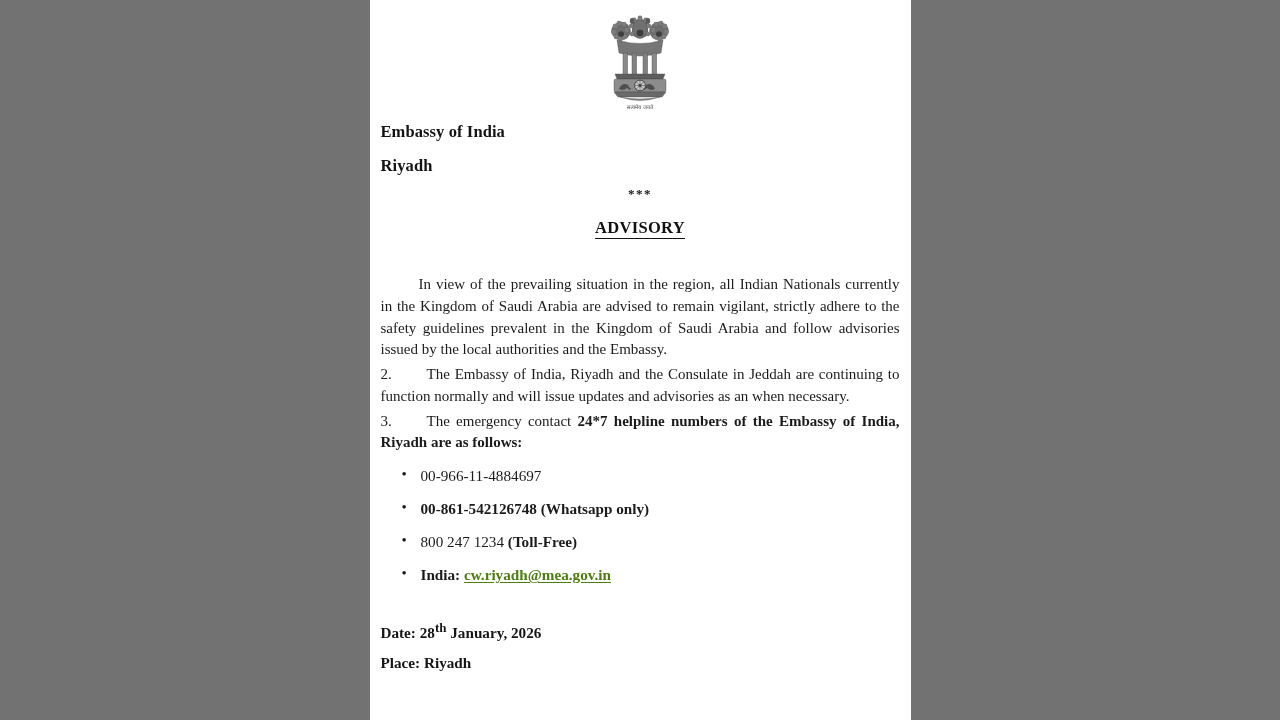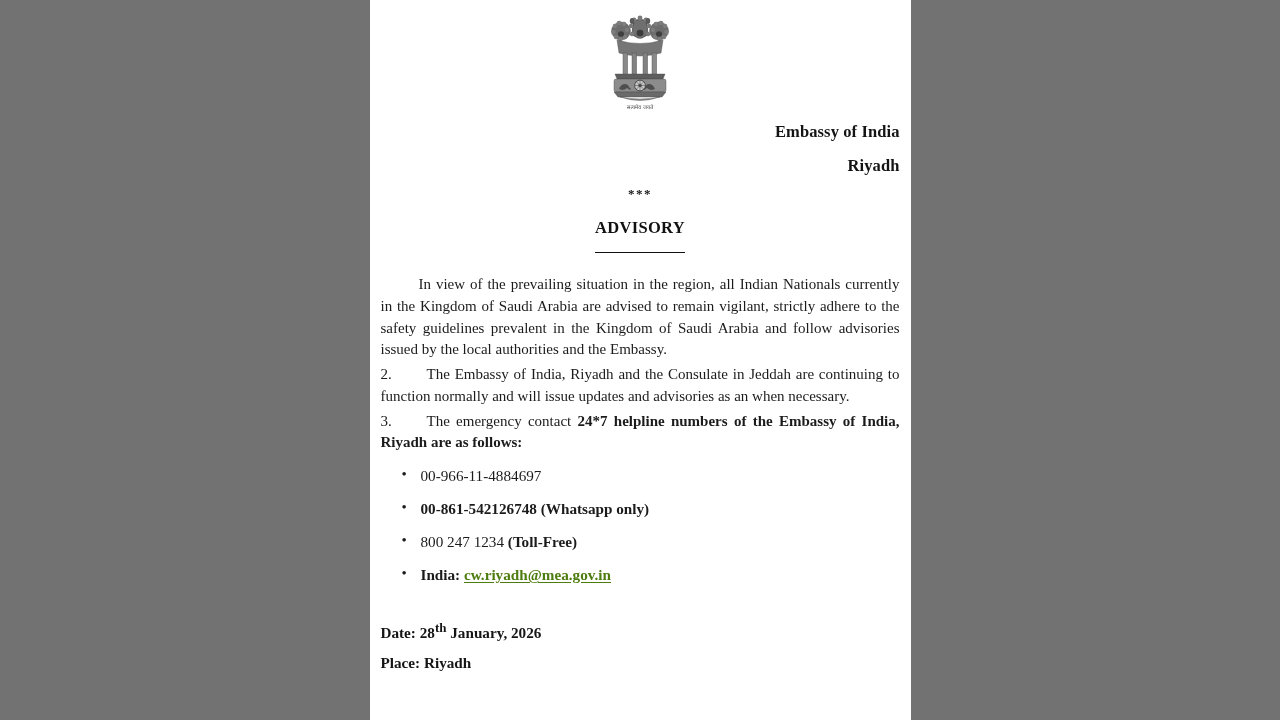--- a/index.html
+++ b/index.html
@@ -39,21 +39,21 @@
     padding-top: 9px;
   }
   .emblem {
     width: 66px;
     height: 104px;
     display: block;
   }
 
   
   .hdr-line {
-    text-align: right;
+    text-align: left;
     font-weight: bold;
     color: #141414;
     letter-spacing: 0.1px;
   }
   .hdr-embassy {
     font-size: 16.5px;
     margin-top: 10px;
     line-height: 1.1;
   }
   .hdr-city {
@@ -72,21 +72,21 @@
   .hdr-advisory {
     text-align: center;
     font-size: 16.5px;
     font-weight: bold;
     color: #111111;
     margin-top: 16px;
     letter-spacing: 0.3px;
   }
   .hdr-advisory span {
     border-bottom: 1.6px solid #111111;
-    padding-bottom: 15px;
+    padding-bottom: 1px;
   }
 
   
   .body-block {
     margin-top: 36px;
     padding: 0 0px;
   }
   p.para {
     margin: 0 0 3px 0;
     font-size: 15px;

